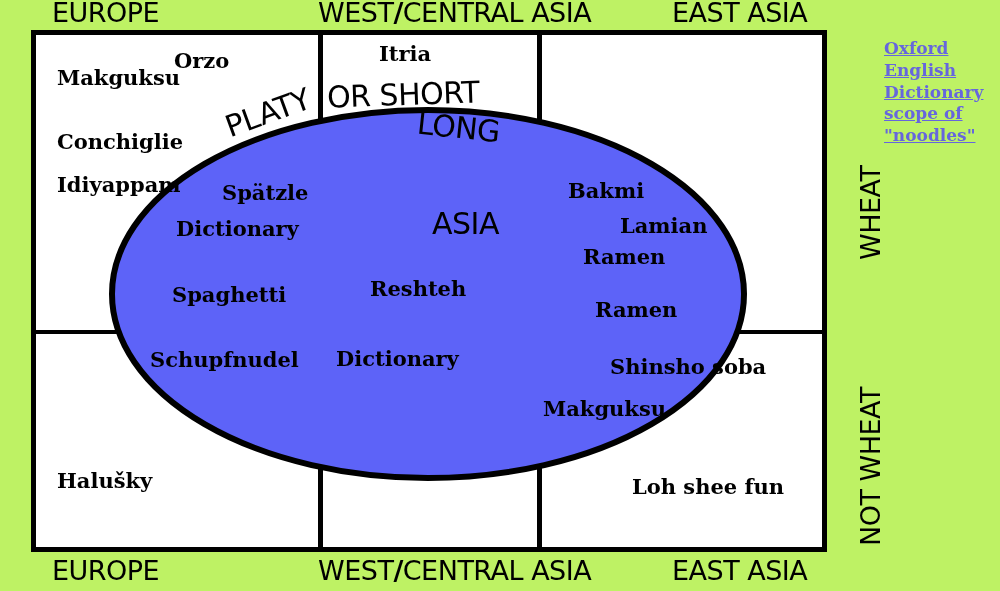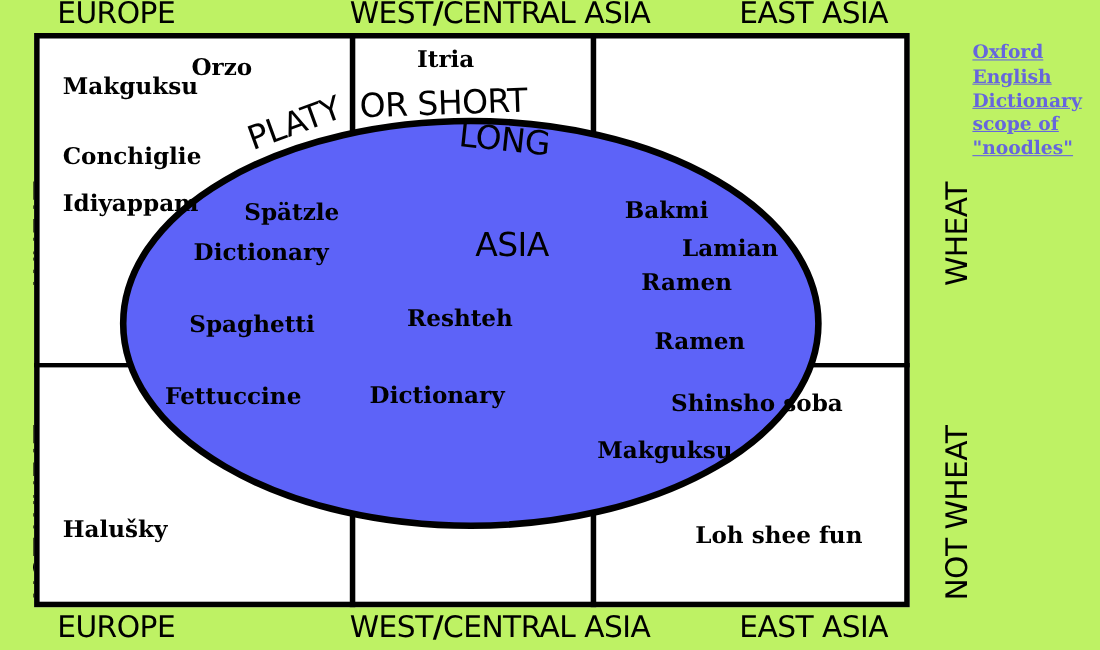--- a/index.html
+++ b/index.html
@@ -157,21 +157,21 @@
 
   <div class="item" style="left:174px; top:50px;">Orzo</div>
   <div class="item" style="left:57px;  top:67px;">Makguksu</div>
   <div class="item" style="left:57px;  top:115px;margin-top:16px;">Conchiglie</div>
   <div class="item" style="left:57px;  top:174px;">Idiyappam</div>
 
   <div class="item" style="left:222px; top:182px;">Spätzle</div>
   <div class="item" style="left:176px; top:218px;">Dictionary</div>
   <div class="item" style="left:172px; top:284px;">Spaghetti</div>
 
-  <div class="item" style="left:150px; top:349px;">Fettuccine</div>
+  <div class="item" style="left:150px; top:349px;">Schupfnudel</div>
   <div class="item" style="left:57px;  top:470px;">Halušky</div>
 
   <div class="item" style="left:379px; top:43px;">Itria</div>
   <div class="item" style="left:370px; top:278px;">Reshteh</div>
   <div class="item" style="left:336px; top:348px;">Dictionary</div>
 
   <div class="item" style="left:568px; top:180px;">Bakmi</div>
   <div class="item" style="left:620px; top:215px;">Lamian</div>
   <div class="item" style="left:583px; top:246px;">Ramen</div>
   <div class="item" style="left:595px; top:299px;">Ramen</div>

